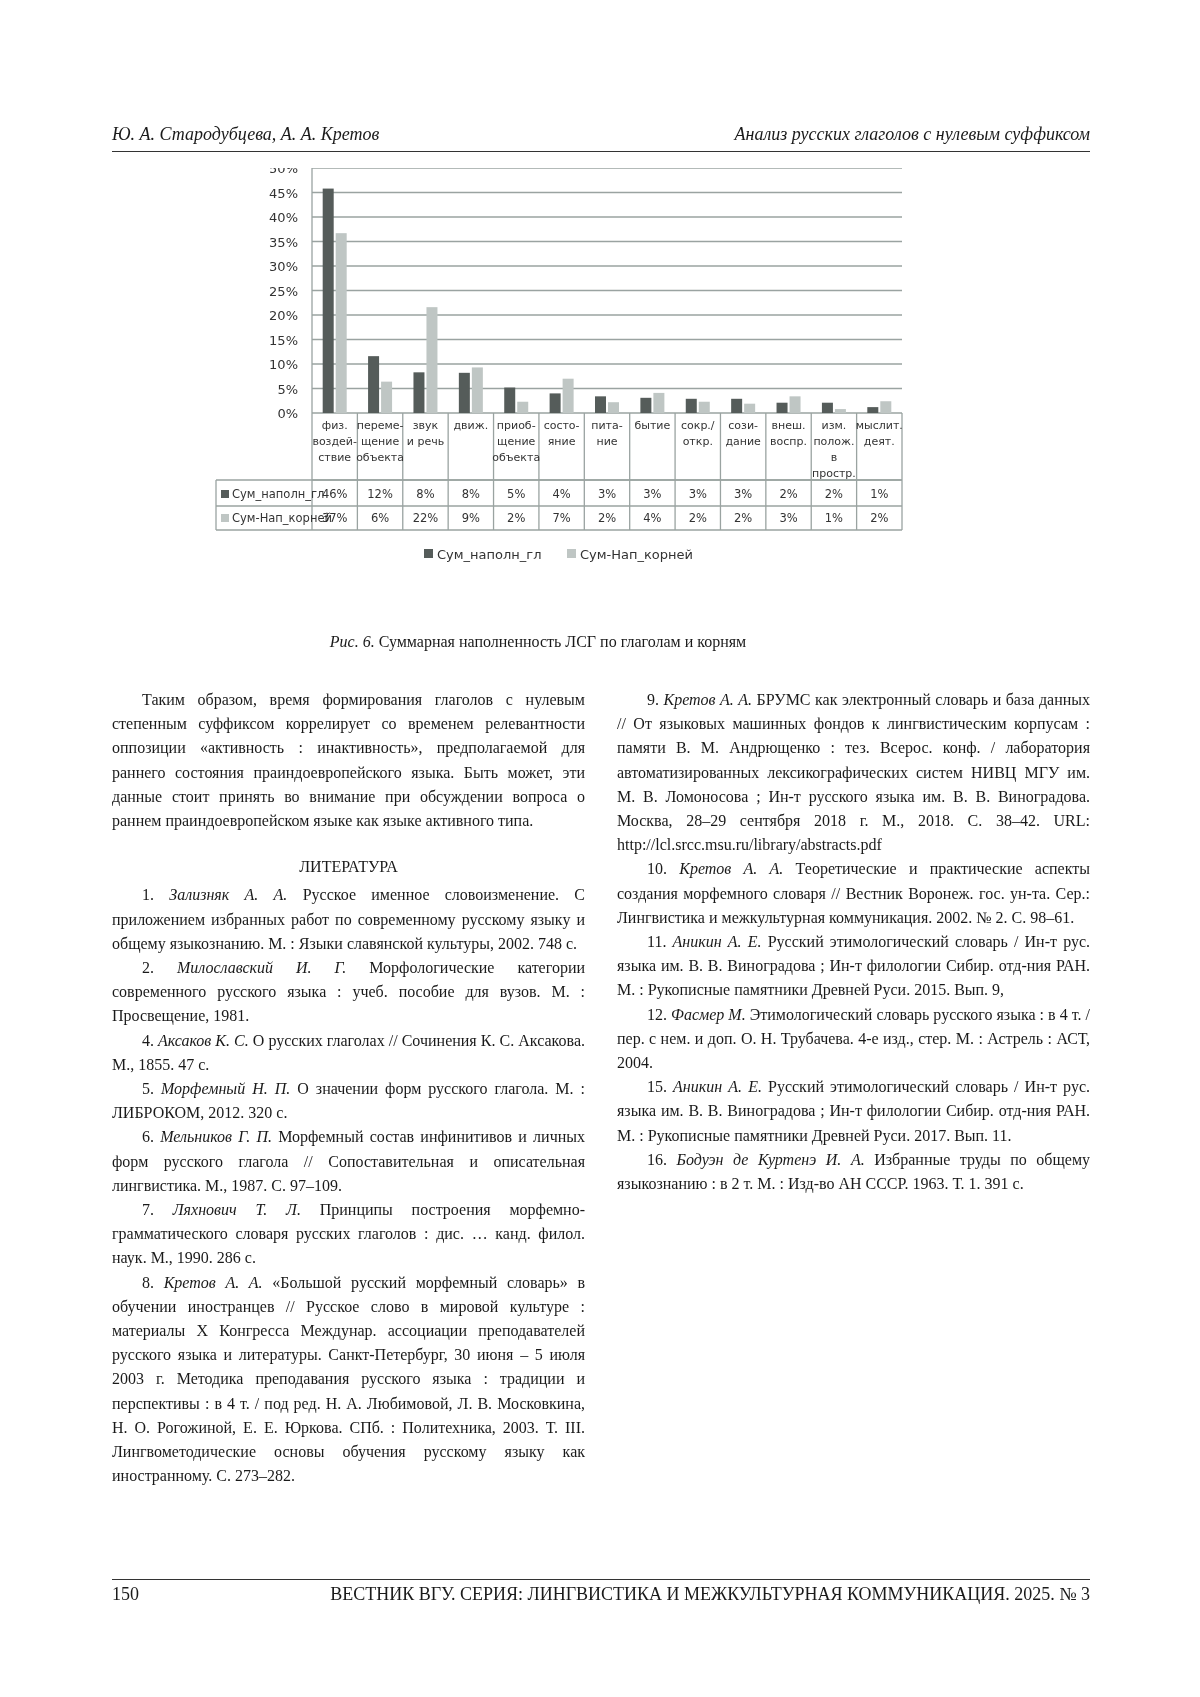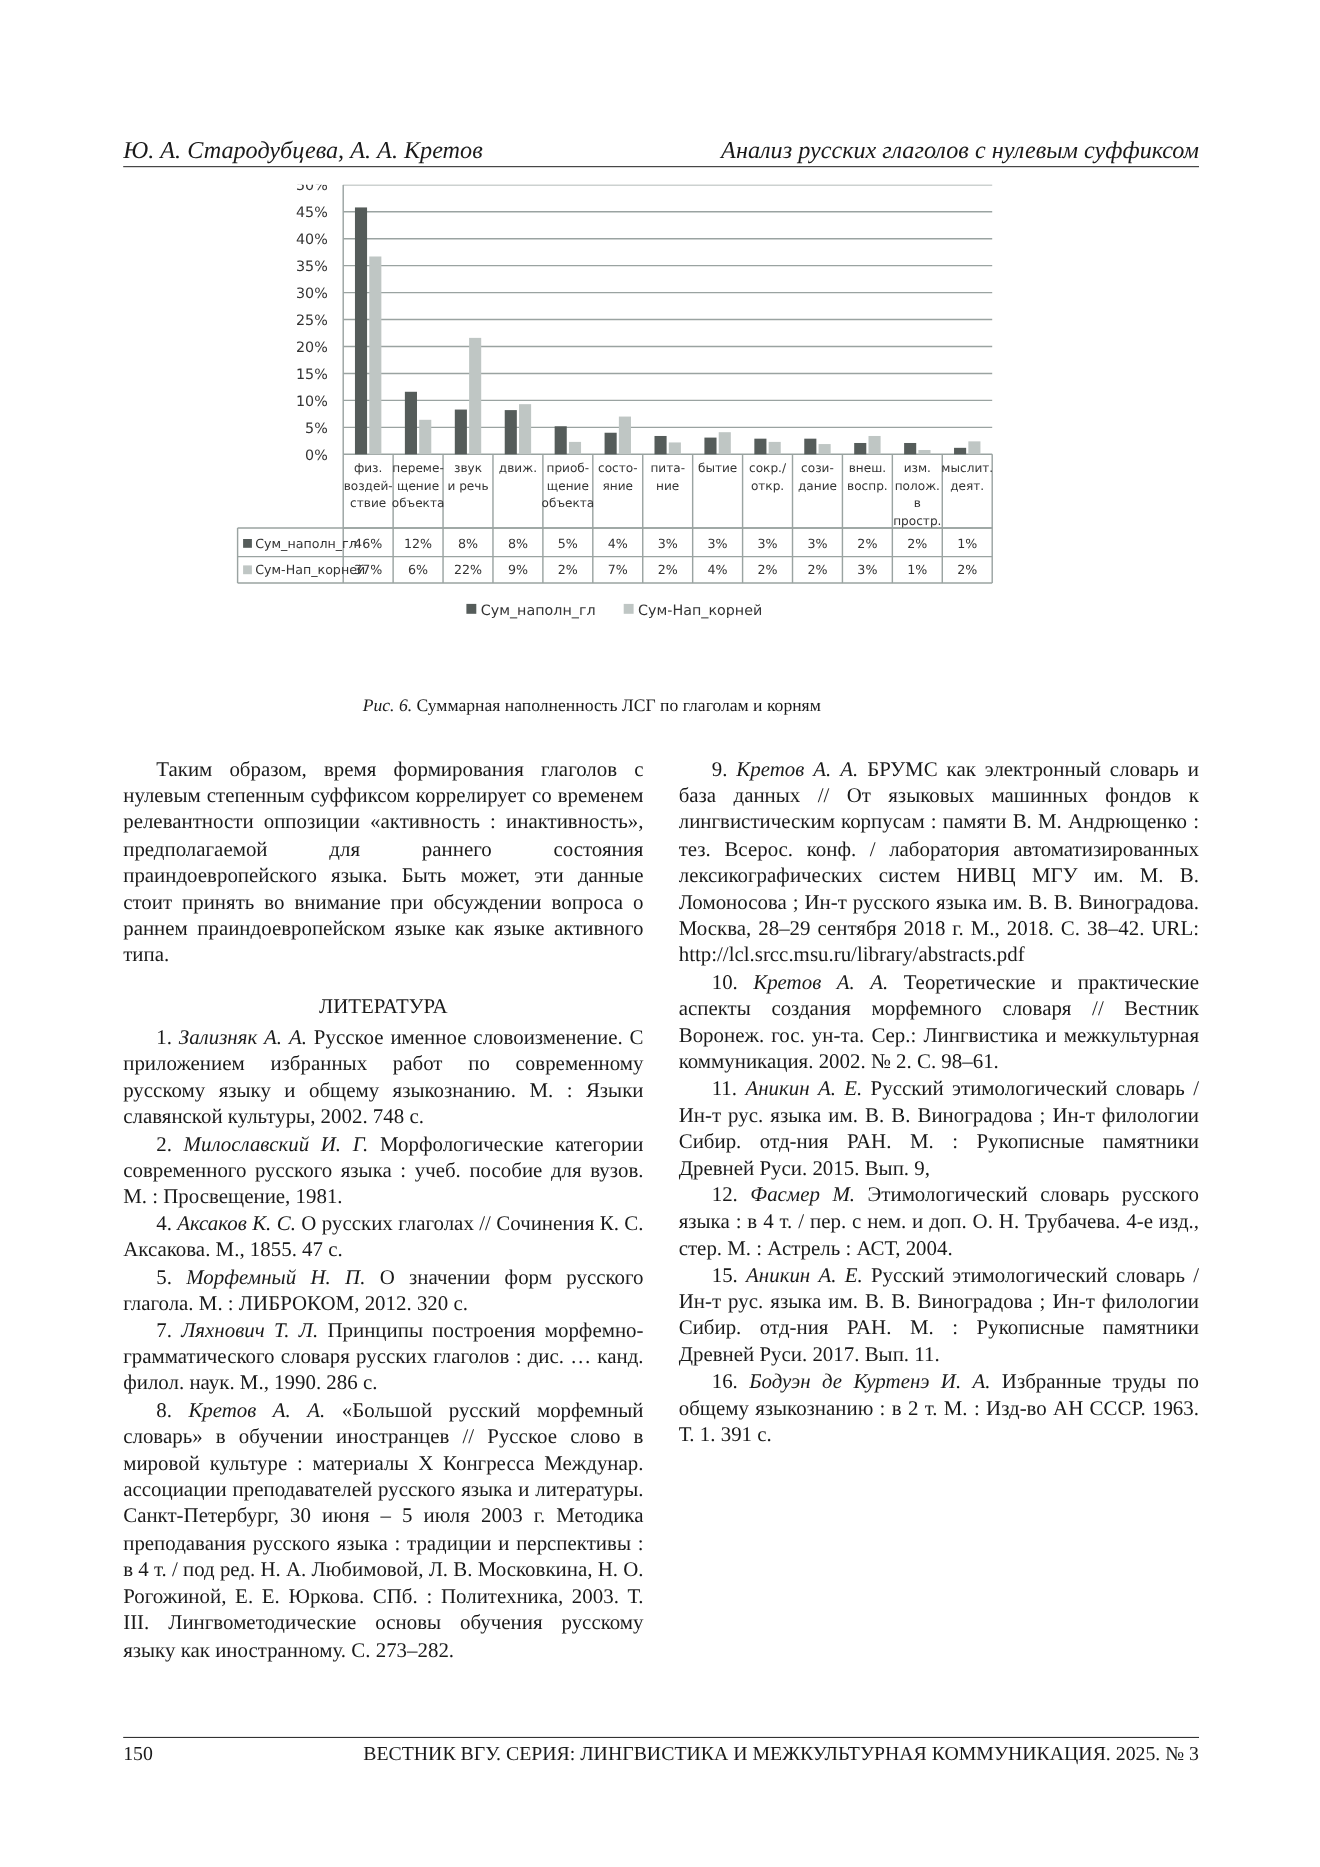--- a/index.html
+++ b/index.html
@@ -1,33 +1,33 @@
 <!DOCTYPE html>
 <html><head>
 <meta charset="utf-8">
 <style>
   html, body { margin: 0; padding: 0; background: #ffffff; }
   body { width: 1200px; height: 1697px; position: relative; overflow: hidden;
          font-family: "Liberation Serif", "DejaVu Serif", serif; color: #1a1a1a; }
   .running-head { position: absolute; left: 112px; top: 122px; width: 978px; height: 30px;
-                  font-style: italic; font-size: 22px; }
+                  font-style: italic; font-size: 18px; }
   .running-head .left { position: absolute; left: 0; top: 2px; }
   .running-head .right { position: absolute; right: 0; top: 2px; }
   .head-rule { position: absolute; left: 112px; top: 151px; width: 978px; height: 0;
                border-top: 1.6px solid #333; }
 
   #chart-wrap { position: absolute; left: 210px; top: 168px; width: 790px; height: 450px; }
   #chart-svg { position: absolute; left: 0; top: 0; }
   .sans { font-family: "DejaVu Sans", "Liberation Sans", sans-serif; }
 
   .caption { position: absolute; left: 0; width: 1076px; top: 633px; text-align: center;
              font-size: 16px; }
   .caption i { font-style: italic; }
 
-  .col { position: absolute; top: 688px; width: 473px; font-size: 19px; line-height: 24.2px;
+  .col { position: absolute; top: 688px; width: 473px; font-size: 16px; line-height: 24.2px;
          text-align: justify; }
   .col.left { left: 112px; }
   .col.right { left: 617px; }
   .col p { margin: 0; text-indent: 30px; }
   .col .section-title { text-align: center; text-indent: 0; margin: 22px 0 4px 0; }
   .col .ref { margin: 0; text-indent: 30px; }
   .col .ref i { font-style: italic; }
 
   .foot-rule { position: absolute; left: 112px; top: 1579px; width: 978px; height: 0;
                border-top: 1.6px solid #333; }
@@ -185,20 +185,21 @@
 </div>
 
 <div class="col left" id="col-left">
   <p>Таким образом, время формирования глаголов с нулевым степенным суффиксом коррелирует со временем релевантности оппозиции «активность : инактивность», предполагаемой для раннего состояния праиндоевропейского языка. Быть может, эти данные стоит принять во внимание при обсуждении вопроса о раннем праиндоевропейском языке как языке активного типа.</p>
   <p class="section-title">ЛИТЕРАТУРА</p>
   <div id="refs-left">
       <p class="ref"><span>1.</span> <i>Зализняк А. А.</i><span> Русское именное словоизменение. С приложением избранных работ по современному русскому языку и общему языкознанию. М. : Языки славянской культуры, 2002. 748 с.</span></p>
       <p class="ref"><span>2.</span> <i>Милославский И. Г.</i><span> Морфологические категории современного русского языка : учеб. пособие для вузов. М. : Просвещение, 1981.</span></p>
       <p class="ref"><span>4.</span> <i>Аксаков К. С.</i><span> О русских глаголах // Сочинения К. С. Аксакова. М., 1855. 47 с.</span></p>
       <p class="ref"><span>5.</span> <i>Морфемный Н. П.</i><span> О значении форм русского глагола. М. : ЛИБРОКОМ, 2012. 320 с.</span></p>
+      <p class="ref"><span>6.</span> <i>Мельников Г. П.</i><span> Морфемный состав инфинитивов и личных форм русского глагола // Сопоставительная и описательная лингвистика. М., 1987. С. 97–109.</span></p>
       <p class="ref"><span>7.</span> <i>Ляхнович Т. Л.</i><span> Принципы построения морфемно-грамматического словаря русских глаголов : дис. … канд. филол. наук. М., 1990. 286 с.</span></p>
       <p class="ref"><span>8.</span> <i>Кретов А. А.</i><span> «Большой русский морфемный словарь» в обучении иностранцев // Русское слово в мировой культуре : материалы X Конгресса Междунар. ассоциации преподавателей русского языка и литературы. Санкт-Петербург, 30 июня – 5 июля 2003 г. Методика преподавания русского языка : традиции и перспективы : в 4 т. / под ред. Н. А. Любимовой, Л. В. Московкина, Н. О. Рогожиной, Е. Е. Юркова. СПб. : Политехника, 2003. Т. III. Лингвометодические основы обучения русскому языку как иностранному. С. 273–282.</span></p>
     </div>
 </div>
 
 <div class="col right" id="col-right">
   <div id="refs-right">
       <p class="ref"><span>9.</span> <i>Кретов А. А.</i><span> БРУМС как электронный словарь и база данных // От языковых машинных фондов к лингвистическим корпусам : памяти В. М. Андрющенко : тез. Всерос. конф. / лаборатория автоматизированных лексикографических систем НИВЦ МГУ им. М. В. Ломоносова ; Ин-т русского языка им. В. В. Виноградова. Москва, 28–29 сентября 2018 г. М., 2018. С. 38–42. URL: http://lcl.srcc.msu.ru/library/abstracts.pdf</span></p>
       <p class="ref"><span>10.</span> <i>Кретов А. А.</i><span> Теоретические и практические аспекты создания морфемного словаря // Вестник Воронеж. гос. ун-та. Сер.: Лингвистика и межкультурная коммуникация. 2002. № 2. С. 98–61.</span></p>
       <p class="ref"><span>11.</span> <i>Аникин А. Е.</i><span> Русский этимологический словарь / Ин-т рус. языка им. В. В. Виноградова ; Ин-т филологии Сибир. отд-ния РАН. М. : Рукописные памятники Древней Руси. 2015. Вып. 9,</span></p>

